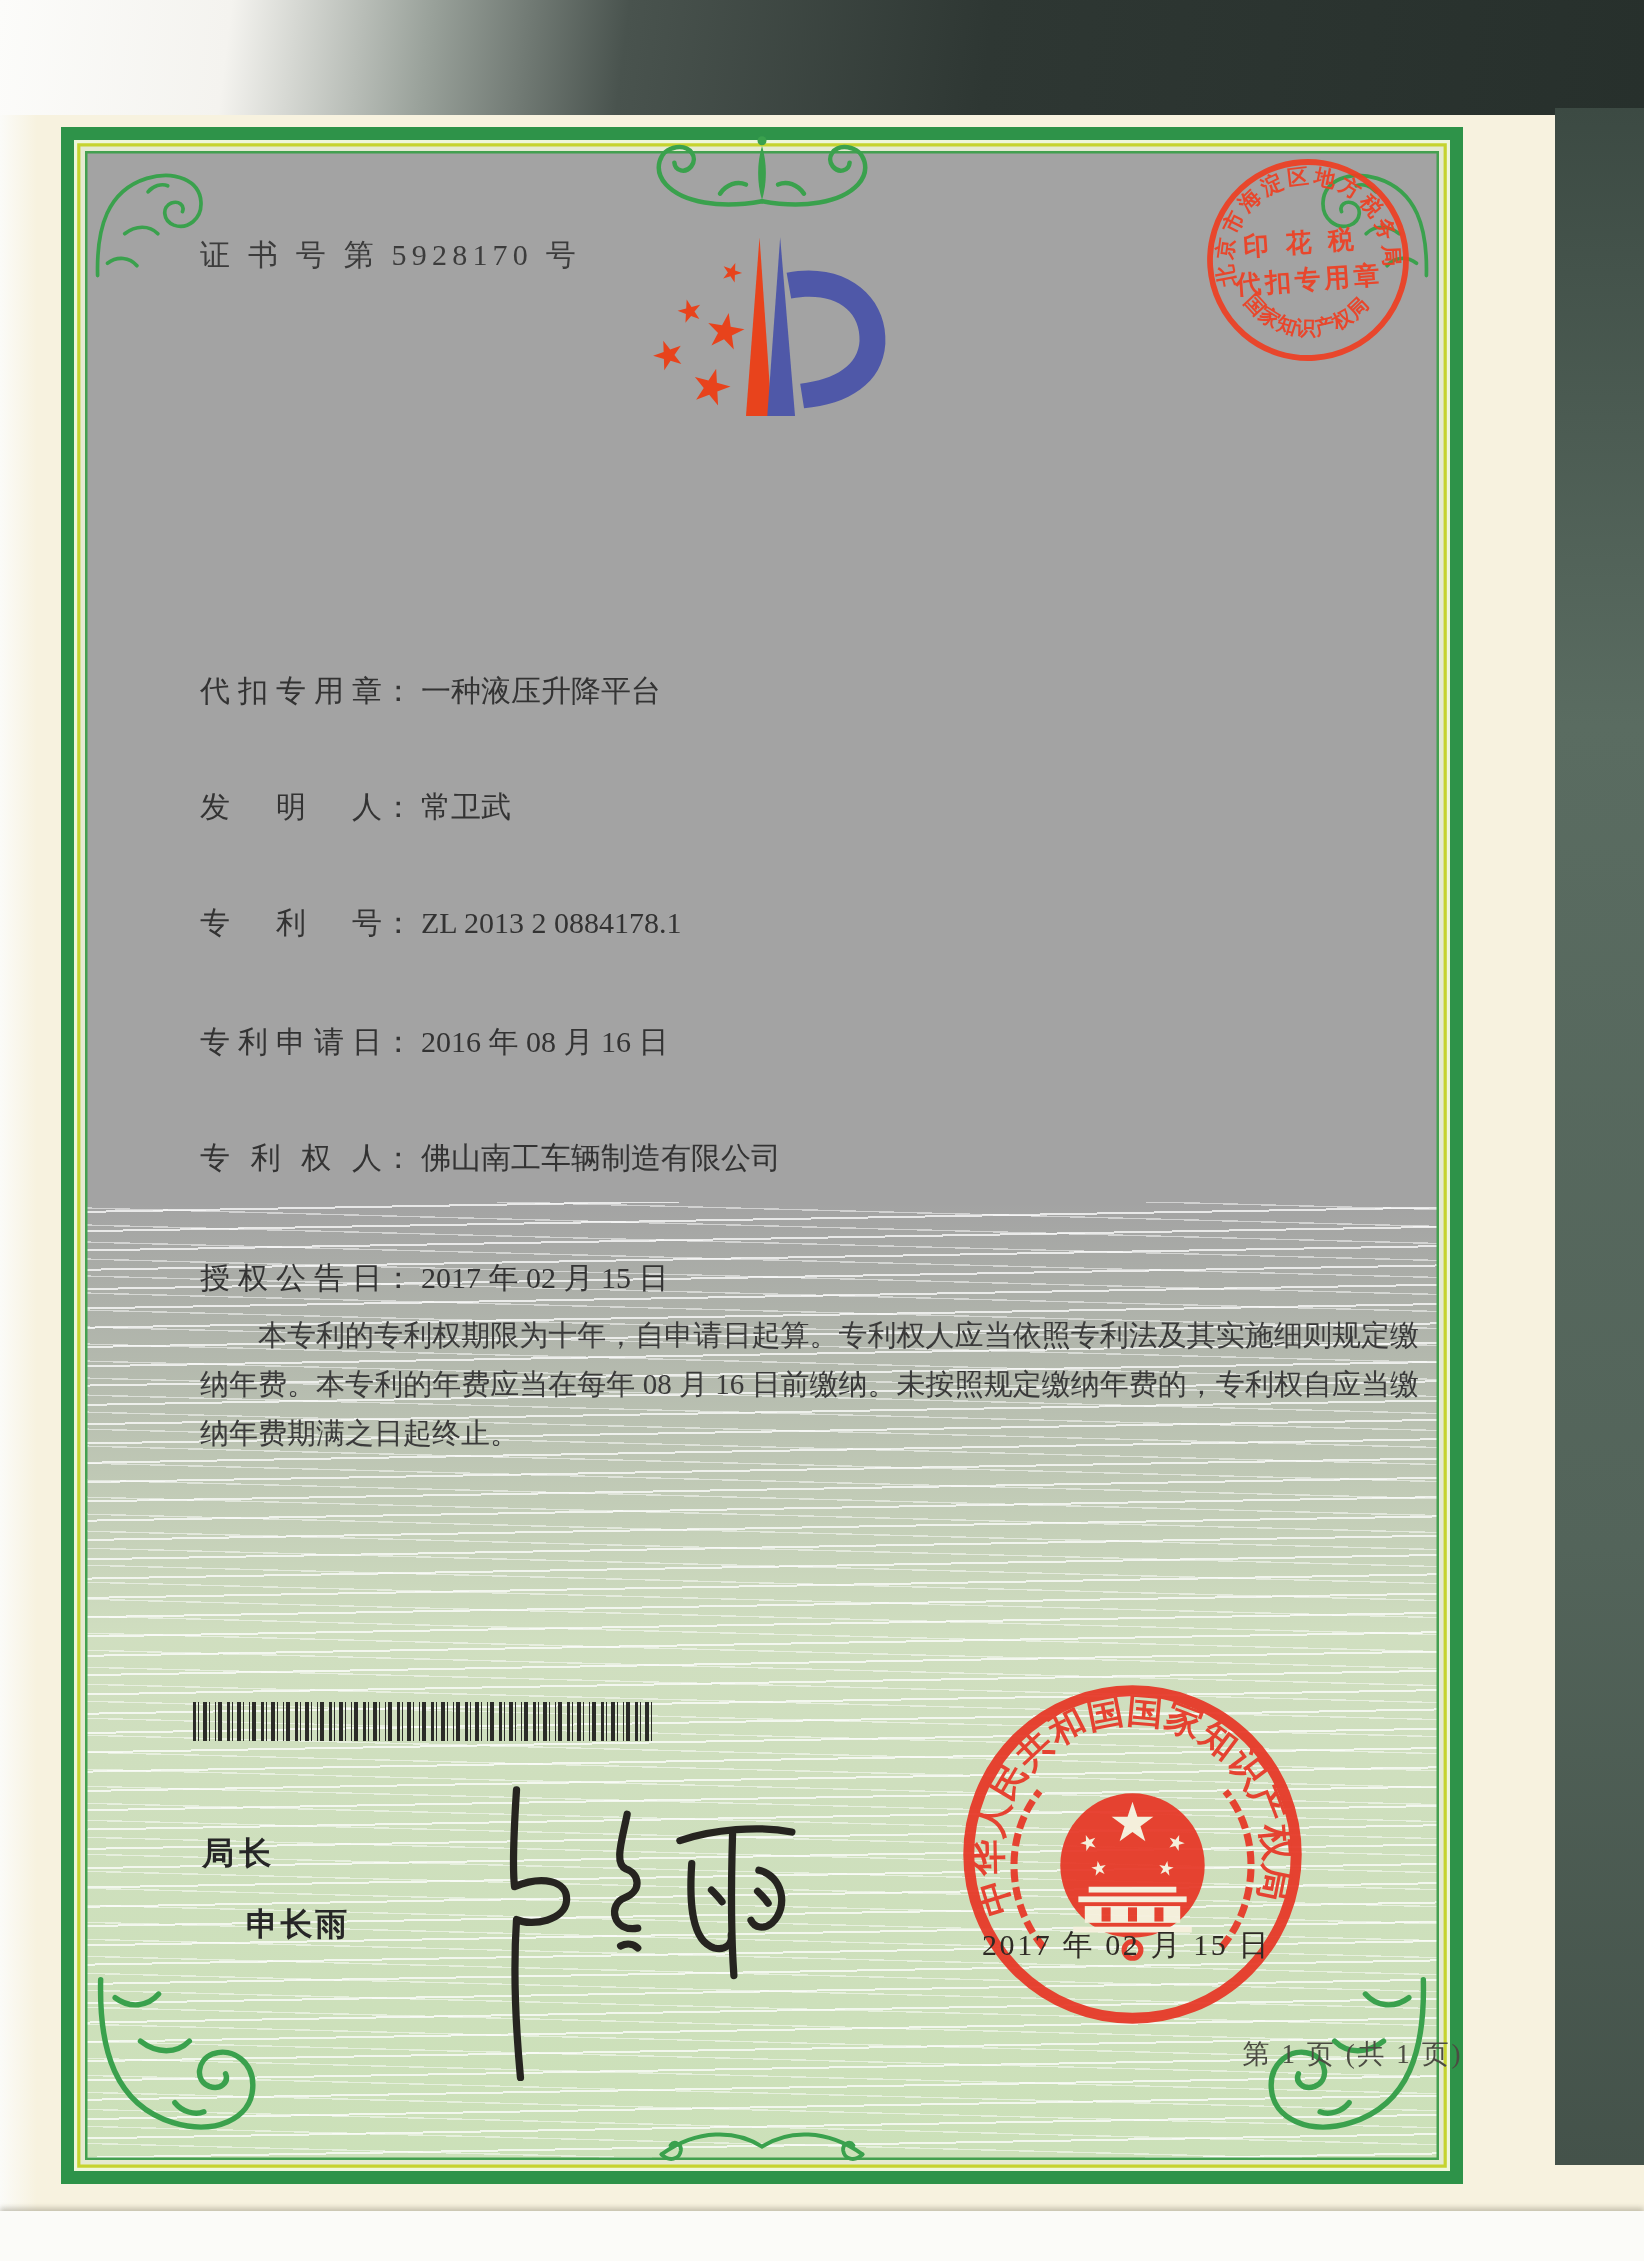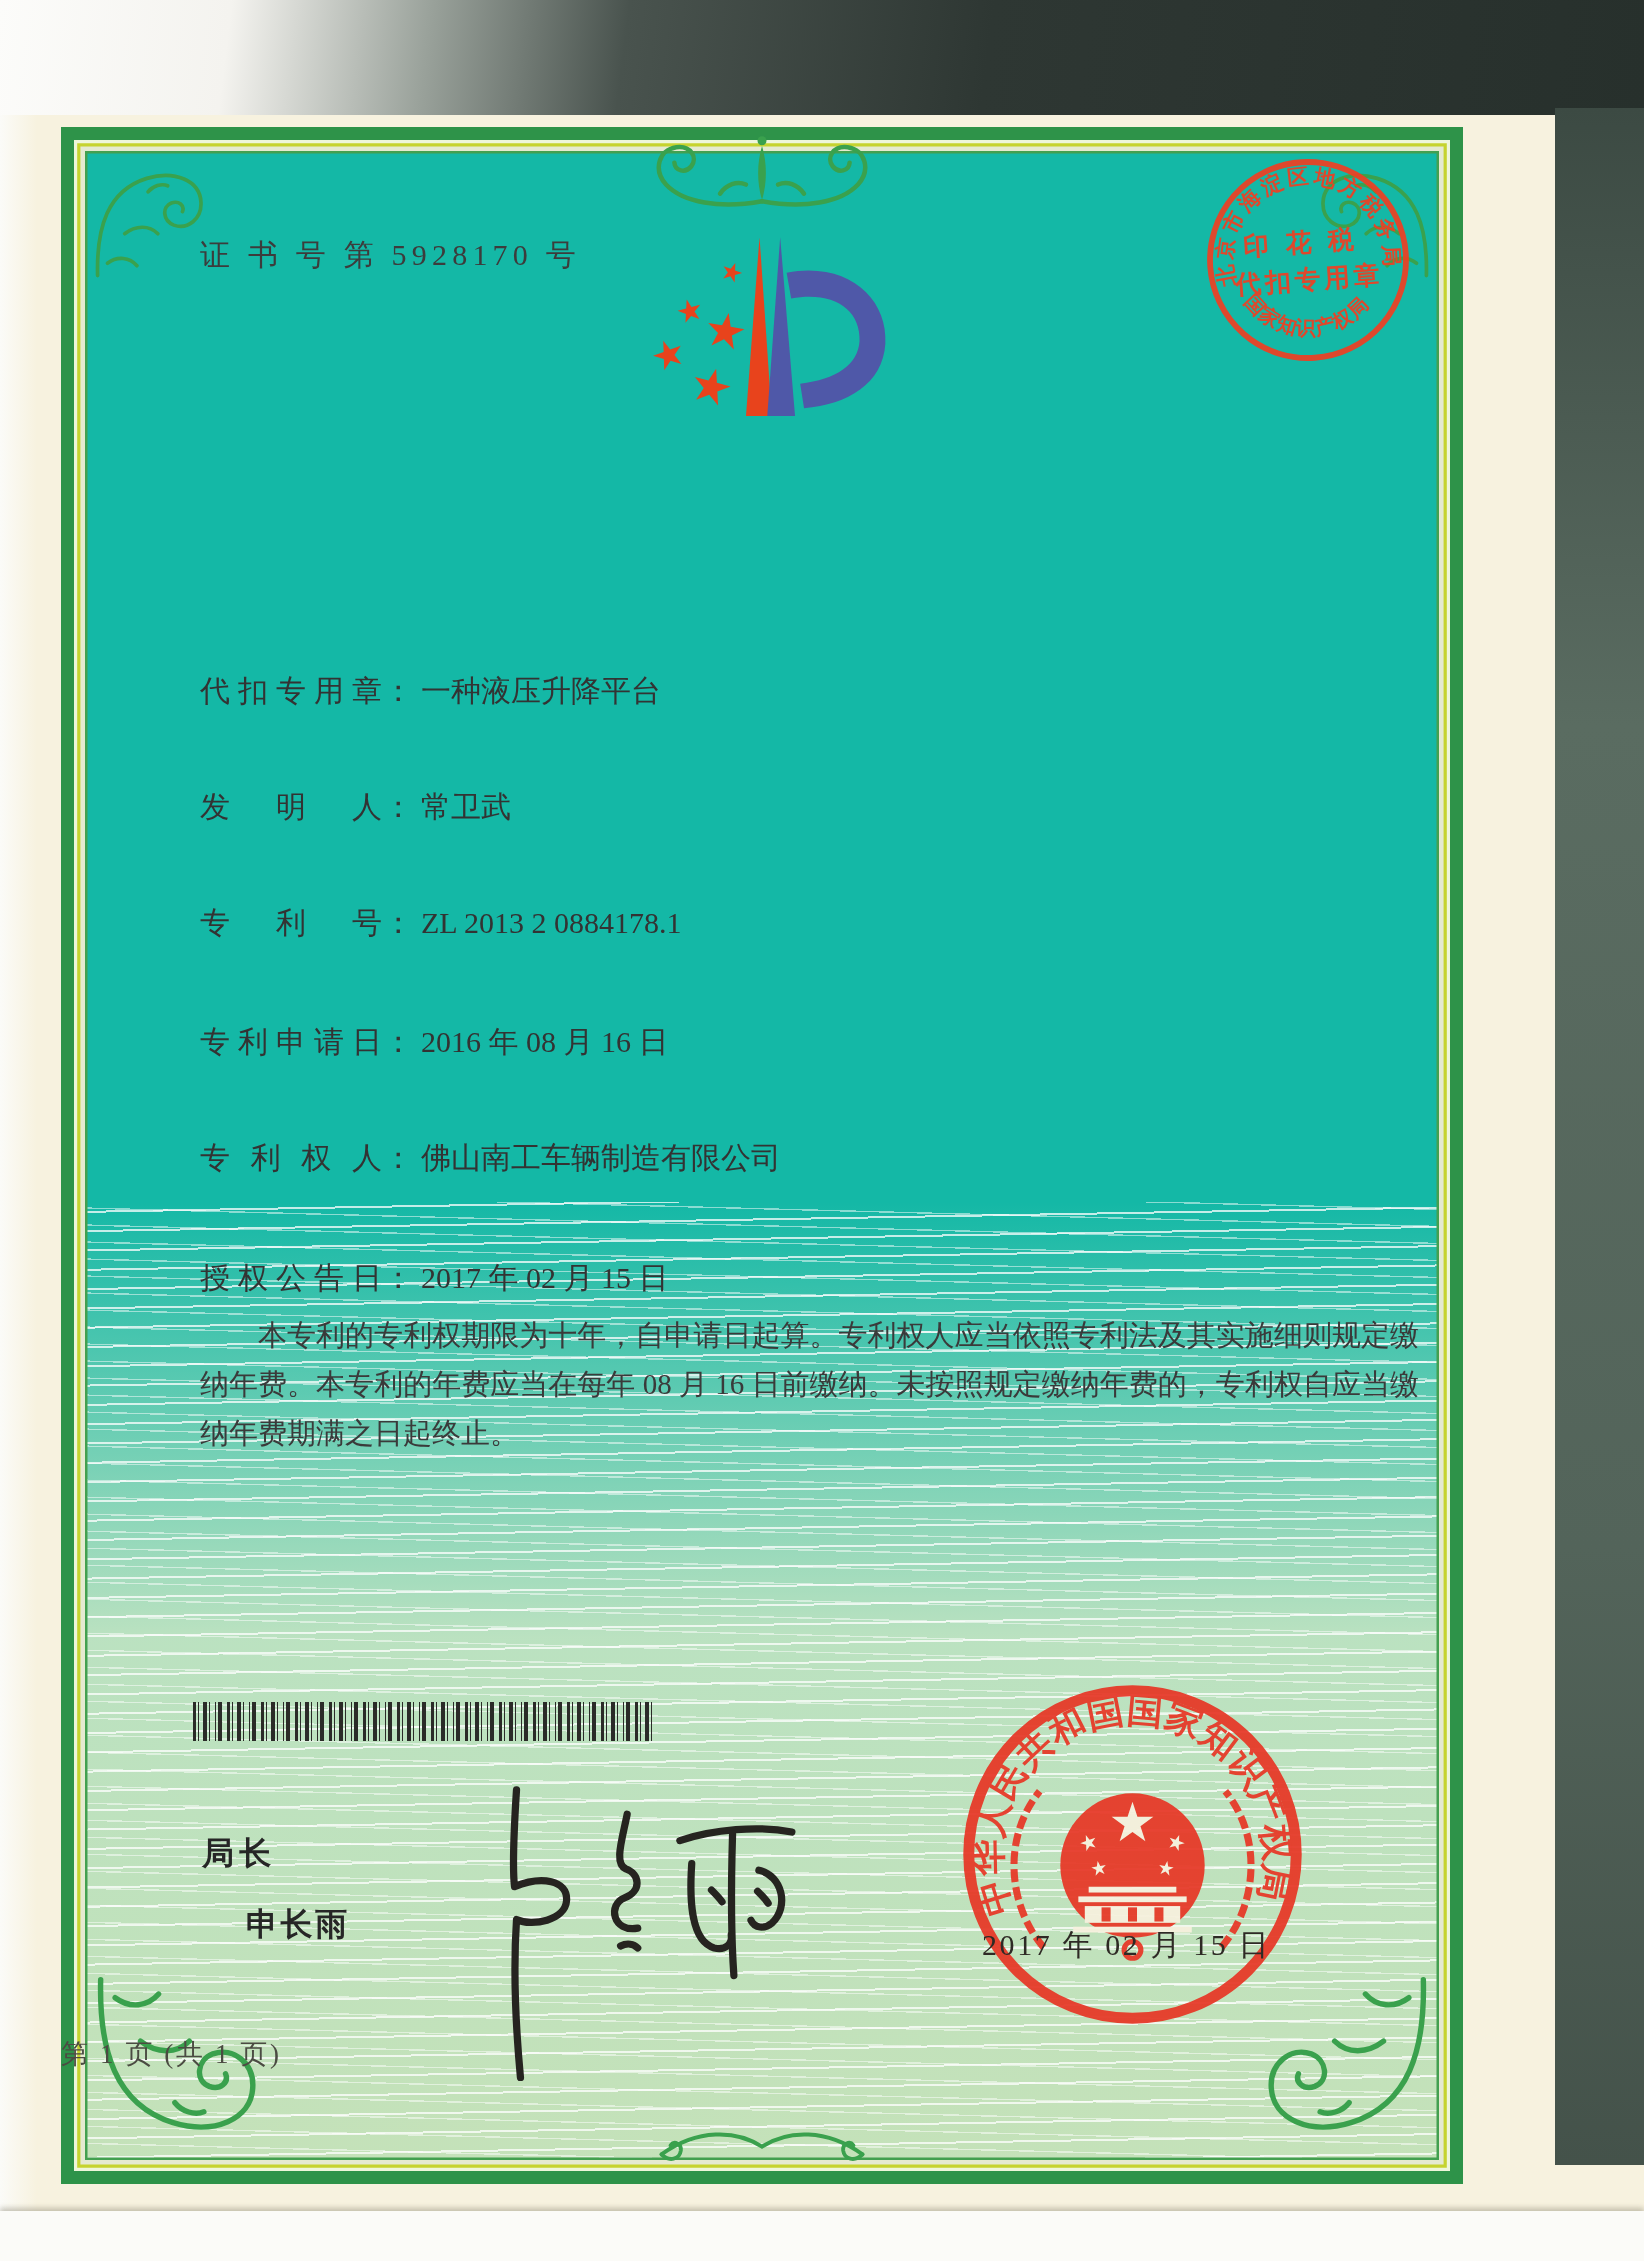--- a/index.html
+++ b/index.html
@@ -8,21 +8,21 @@
   
   .photo-top{position:absolute;left:0;top:0;width:1644px;height:115px;
     background:linear-gradient(97deg,#fcfcfa 0%,#f4f3ef 14%,#9aa29b 26%,#49534e 38%,#2e3733 60%,#27302c 100%);}
   .photo-right{position:absolute;right:0;top:108px;width:89px;height:2057px;
     background:linear-gradient(to bottom,#3c4a43 0%,#5a6c61 30%,#53645a 70%,#44524a 100%);}
   .photo-bottom{position:absolute;left:0;bottom:0;width:1644px;height:50px;background:#fbfbf8;
     box-shadow:0 -3.2px 5.2px rgba(120,115,95,.4);}
   .photo-left{position:absolute;left:0;top:0;width:37px;height:2261px;
     background:linear-gradient(to right,#fbfbf8,rgba(247,242,223,0));}
 
-  .cert{position:absolute;left:61px;top:127px;width:1402px;height:2057px;background:#14b8a6;}
+  .cert{position:absolute;left:61px;top:127px;width:1402px;height:2057px;background:#a3a3a3;}
   .waves{position:absolute;left:15.5px;right:15.5px;bottom:15.5px;height:967px;z-index:1;
     background:
       repeating-linear-gradient(179deg, rgba(255,255,255,0) 0 9px, rgba(255,255,255,.75) 9px 11px, rgba(255,255,255,0) 11px 19.3px),
       repeating-linear-gradient(181.5deg, rgba(255,255,255,0) 0 7px, rgba(255,255,255,.5) 7px 8.4px, rgba(255,255,255,0) 8.4px 17px),
       linear-gradient(to bottom, rgba(224,238,208,0) 0%, rgba(216,233,197,.85) 45%, rgba(206,228,186,.95) 100%);}
   .frame{position:absolute;inset:0;z-index:2;pointer-events:none;border:13px solid #2e9349;
     box-shadow:inset 0 0 0 3.2px #eef6da, inset 0 0 0 6.4px #c6d32f, inset 0 0 0 11px rgba(247,242,223,.9), inset 0 0 0 13.5px #43a050;}
   .orn{position:absolute;z-index:2;color:#3aa14d;}
   #orn-top{left:50%;top:-2.6px;transform:translateX(-50%);width:277px;}
   #orn-bottom{left:50%;bottom:9px;transform:translateX(-50%);width:219px;}
@@ -53,21 +53,21 @@
       #2b2b28 16px 17.4px, transparent 17.4px 22px,
       #2b2b28 22px 23px, transparent 23px 25px,
       #2b2b28 25px 29px, transparent 29px 34px);}
   .issuer-title{position:absolute;left:141px;top:1705px;z-index:3;font-family:"Liberation Sans",sans-serif;
     font-size:32px;font-weight:bold;color:#262626;letter-spacing:5.2px;}
   .issuer-name{position:absolute;left:141px;top:1776px;z-index:3;font-family:"Liberation Sans",sans-serif;
     font-size:32px;font-weight:bold;color:#262626;letter-spacing:2.6px;margin-left:44px;}
   .signature{position:absolute;left:353px;top:1651px;width:400px;height:303px;z-index:3;}
   .seal{position:absolute;left:891px;top:1547px;width:361px;height:361px;z-index:3;opacity:.93;}
   .seal-date{position:absolute;left:921px;top:1798px;z-index:4;font-size:30px;letter-spacing:2.6px;color:#2e2a25;white-space:nowrap;}
-  .page-footer{position:absolute;left:0;width:100%;top:1909px;z-index:3;text-align:left;
+  .page-footer{position:absolute;left:0;width:100%;top:1909px;z-index:3;text-align:right;
     font-size:27px;color:#4b4b42;letter-spacing:2.6px;}
 </style>
 </head>
 <body>
 
 <div class="photo">
   <div class="photo-left"></div>
   <div class="photo-top"></div>
   <div class="photo-right"></div>
   <div class="photo-bottom"></div>

